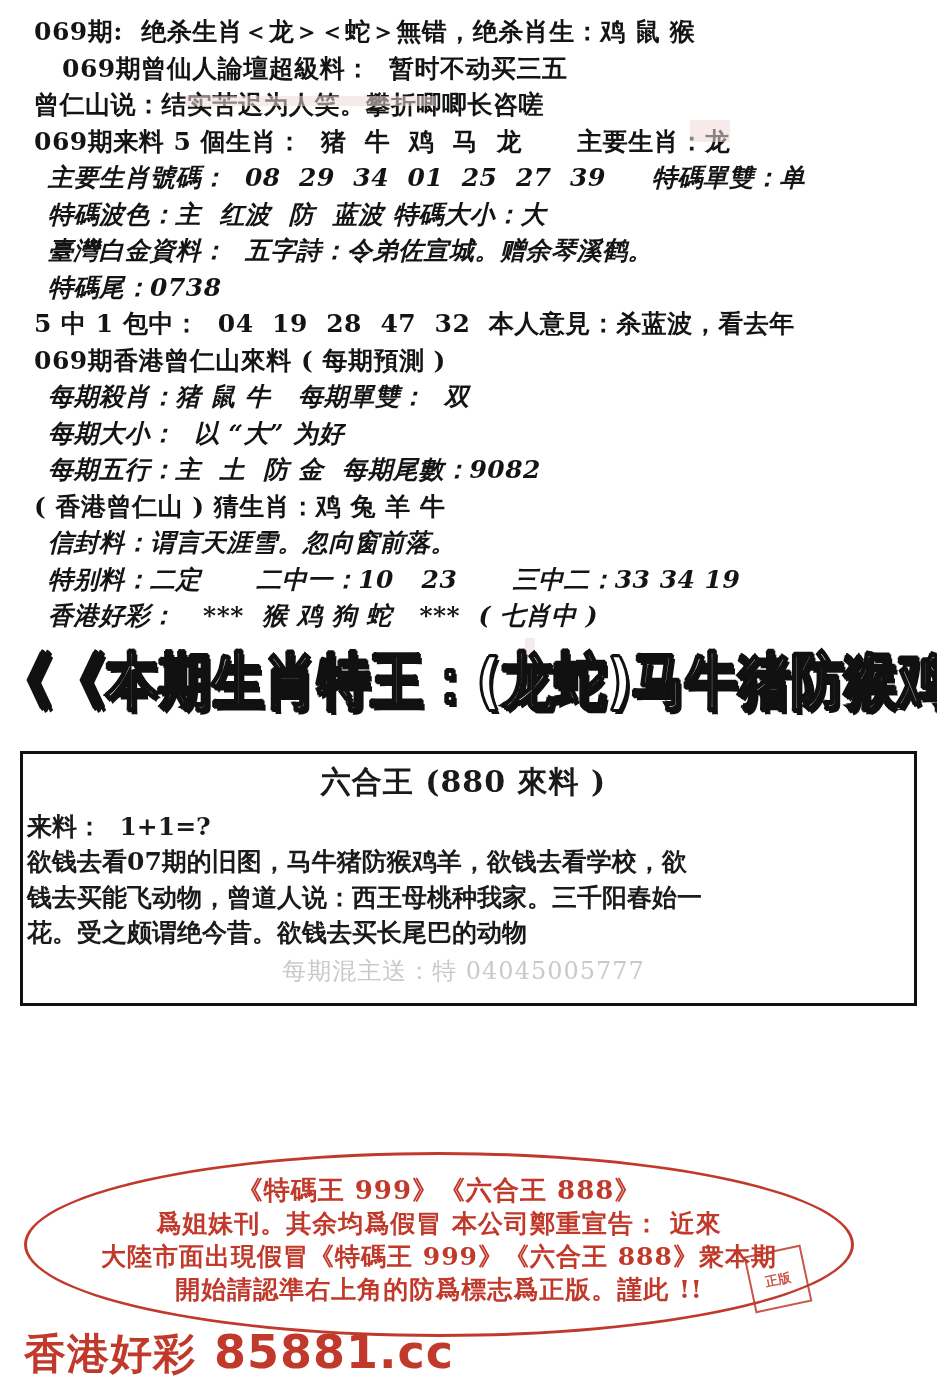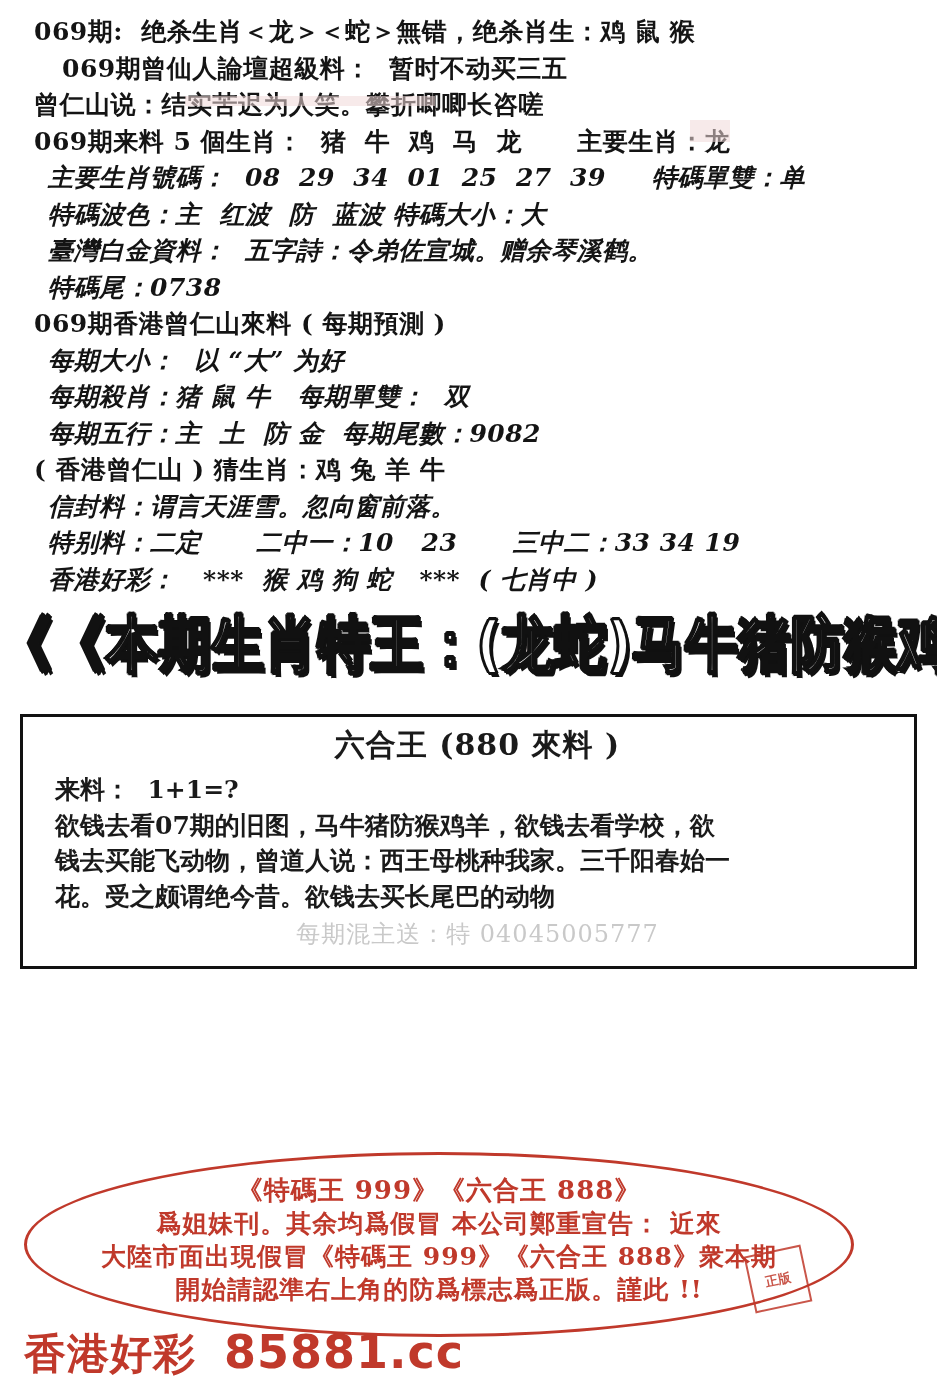--- a/index.html
+++ b/index.html
@@ -48,21 +48,21 @@
     font-family:"DejaVu Sans","Liberation Sans",sans-serif;
     transform:scaleY(1.18);
     transform-origin:center;
     white-space:nowrap;
   }
 
   
   .box{
     margin:34px 20px 0 20px;
     border:3px solid #111;
-    padding:6px 14px 16px 32px;
+    padding:6px 14px 16px 4px;
     position:relative;
     min-height:180px;
   }
   .box-title{
     text-align:center;
     font-size:30px;
     font-weight:800;
     letter-spacing:1px;
     margin:2px 0 6px 0;
   }
@@ -119,21 +119,21 @@
     opacity:.85;
   }
 
   
   .footer{
     position:absolute;
     left:24px;
     bottom:6px;
     display:flex;
     align-items:baseline;
-    gap:28px;
+    gap:18px;
   }
   .footer .cn{
     color:#c0392b;
     font-size:42px;
     font-weight:900;
     font-family:"DejaVu Sans","Liberation Sans",sans-serif;
     letter-spacing:1px;
   }
   .footer .url{
     color:#c0392b;
@@ -161,23 +161,24 @@
 
   <div class="lines">
     <div class="line">069期:  绝杀生肖＜龙＞＜蛇＞無错，绝杀肖生：鸡 鼠 猴</div>
     <div class="line indent">069期曾仙人論壇超級料：  暂时不动买三五</div>
     <div class="line">曾仁山说：结实苦迟为人笑。攀折唧唧长咨嗟</div>
     <div class="line">069期来料 5 個生肖：  猪  牛  鸡  马  龙      主要生肖：龙</div>
     <div class="line indent2">主要生肖號碼：  08  29  34  01  25  27  39     特碼單雙：单</div>
     <div class="line indent2">特碼波色：主  红波  防  蓝波 特碼大小：大</div>
     <div class="line indent2">臺灣白金資料：  五字詩：令弟佐宣城。赠余琴溪鹤。</div>
     <div class="line indent2">特碼尾：0738</div>
+    <div class="line">5 中 1 包中：  04  19  28  47  32  本人意見：杀蓝波，看去年</div>
     <div class="line">069期香港曾仁山來料 ( 每期預測 )</div>
+    <div class="line indent2">每期殺肖：猪 鼠 牛   每期單雙：  双</div>
     <div class="line indent2">每期大小：  以 “大” 为好</div>
-    <div class="line indent2">每期殺肖：猪 鼠 牛   每期單雙：  双</div>
     <div class="line indent2">每期五行：主  土  防 金  每期尾數：9082</div>
     <div class="line">( 香港曾仁山 ) 猜生肖：鸡 兔 羊 牛</div>
     <div class="line indent2">信封料：谓言天涯雪。忽向窗前落。</div>
     <div class="line indent2">特别料：二定      二中一：10   23      三中二：33 34 19</div>
     <div class="line indent2">香港好彩：   ***  猴 鸡 狗 蛇   ***  ( 七肖中 )</div>
   </div>
 
   <div class="headline-wrap">
     <div class="headline">《《本期生肖特王：(龙蛇)马牛猪防猴鸡羊》》</div>
   </div>

